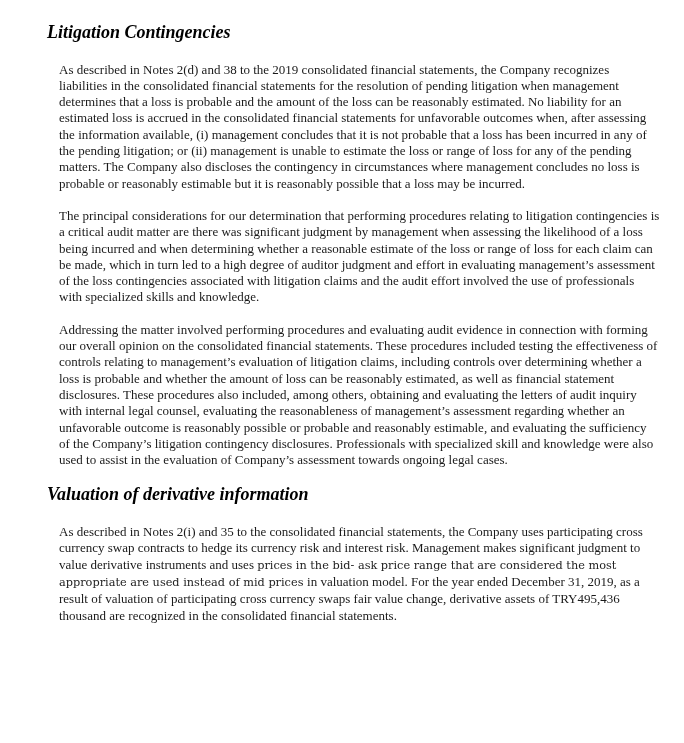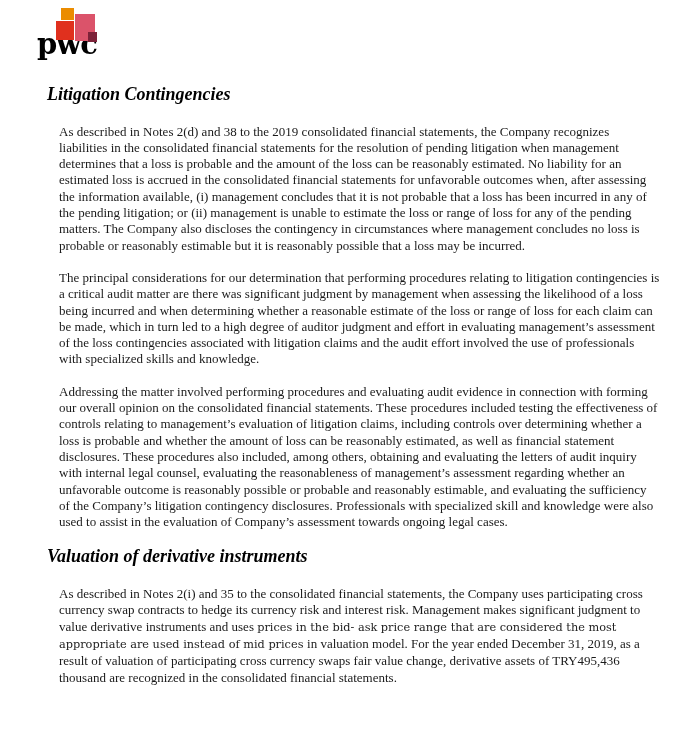--- a/index.html
+++ b/index.html
@@ -67,38 +67,29 @@
     font-family: "DejaVu Serif", serif;
     font-size: 11.3px;
     color: #222222;
   }
 </style>
 </head>
 <body>
 
 <div class="page">
 
-  <div class="logo">
-    <div class="squares">
-      <div class="sq sq-orange"></div>
-      <div class="sq sq-rose"></div>
-      <div class="sq sq-red"></div>
-      <div class="sq sq-maroon"></div>
-    </div>
-    <div class="logo-text">pwc</div>
-  </div>
 
   <div class="content">
 
     <h2>Litigation Contingencies</h2>
 
     <p>As described in Notes 2(d) and 38 to the 2019 consolidated financial statements, the Company recognizes liabilities in the consolidated financial statements for the resolution of pending litigation when management determines that a loss is probable and the amount of the loss can be reasonably estimated. No liability for an estimated loss is accrued in the consolidated financial statements for unfavorable outcomes when, after assessing the information available, (i) management concludes that it is not probable that a loss has been incurred in any of the pending litigation; or (ii) management is unable to estimate the loss or range of loss for any of the pending matters. The Company also discloses the contingency in circumstances where management concludes no loss is probable or reasonably estimable but it is reasonably possible that a loss may be incurred.</p>
 
     <p>The principal considerations for our determination that performing procedures relating to litigation contingencies is a critical audit matter are there was significant judgment by management when assessing the likelihood of a loss being incurred and when determining whether a reasonable estimate of the loss or range of loss for each claim can be made, which in turn led to a high degree of auditor judgment and effort in evaluating management’s assessment of the loss contingencies associated with litigation claims and the audit effort involved the use of professionals with specialized skills and knowledge.</p>
 
     <p>Addressing the matter involved performing procedures and evaluating audit evidence in connection with forming our overall opinion on the consolidated financial statements. These procedures included testing the effectiveness of controls relating to management’s evaluation of litigation claims, including controls over determining whether a loss is probable and whether the amount of loss can be reasonably estimated, as well as financial statement disclosures. These procedures also included, among others, obtaining and evaluating the letters of audit inquiry with internal legal counsel, evaluating the reasonableness of management’s assessment regarding whether an unfavorable outcome is reasonably possible or probable and reasonably estimable, and evaluating the sufficiency of the Company’s litigation contingency disclosures. Professionals with specialized skill and knowledge were also used to assist in the evaluation of Company’s assessment towards ongoing legal cases.</p>
 
-    <h2 class="second">Valuation of derivative instruments</h2>
+    <h2 class="second">Valuation of derivative information</h2>
 
     <p><span>As described in Notes 2(i) and 35 to the consolidated financial statements, the Company uses participating cross currency swap contracts to hedge its currency risk and interest risk. Management makes significant judgment to value derivative instruments and uses </span><span class="altfont">prices in the bid- ask price range that are considered the most appropriate are used instead of mid prices </span><span>in valuation model. For the year ended December 31, 2019, as a result of valuation of participating cross currency swaps fair value change, derivative assets of TRY495,436 thousand are recognized in the consolidated financial statements.</span></p>
 
   </div>
 </div>
 
 </body></html>

